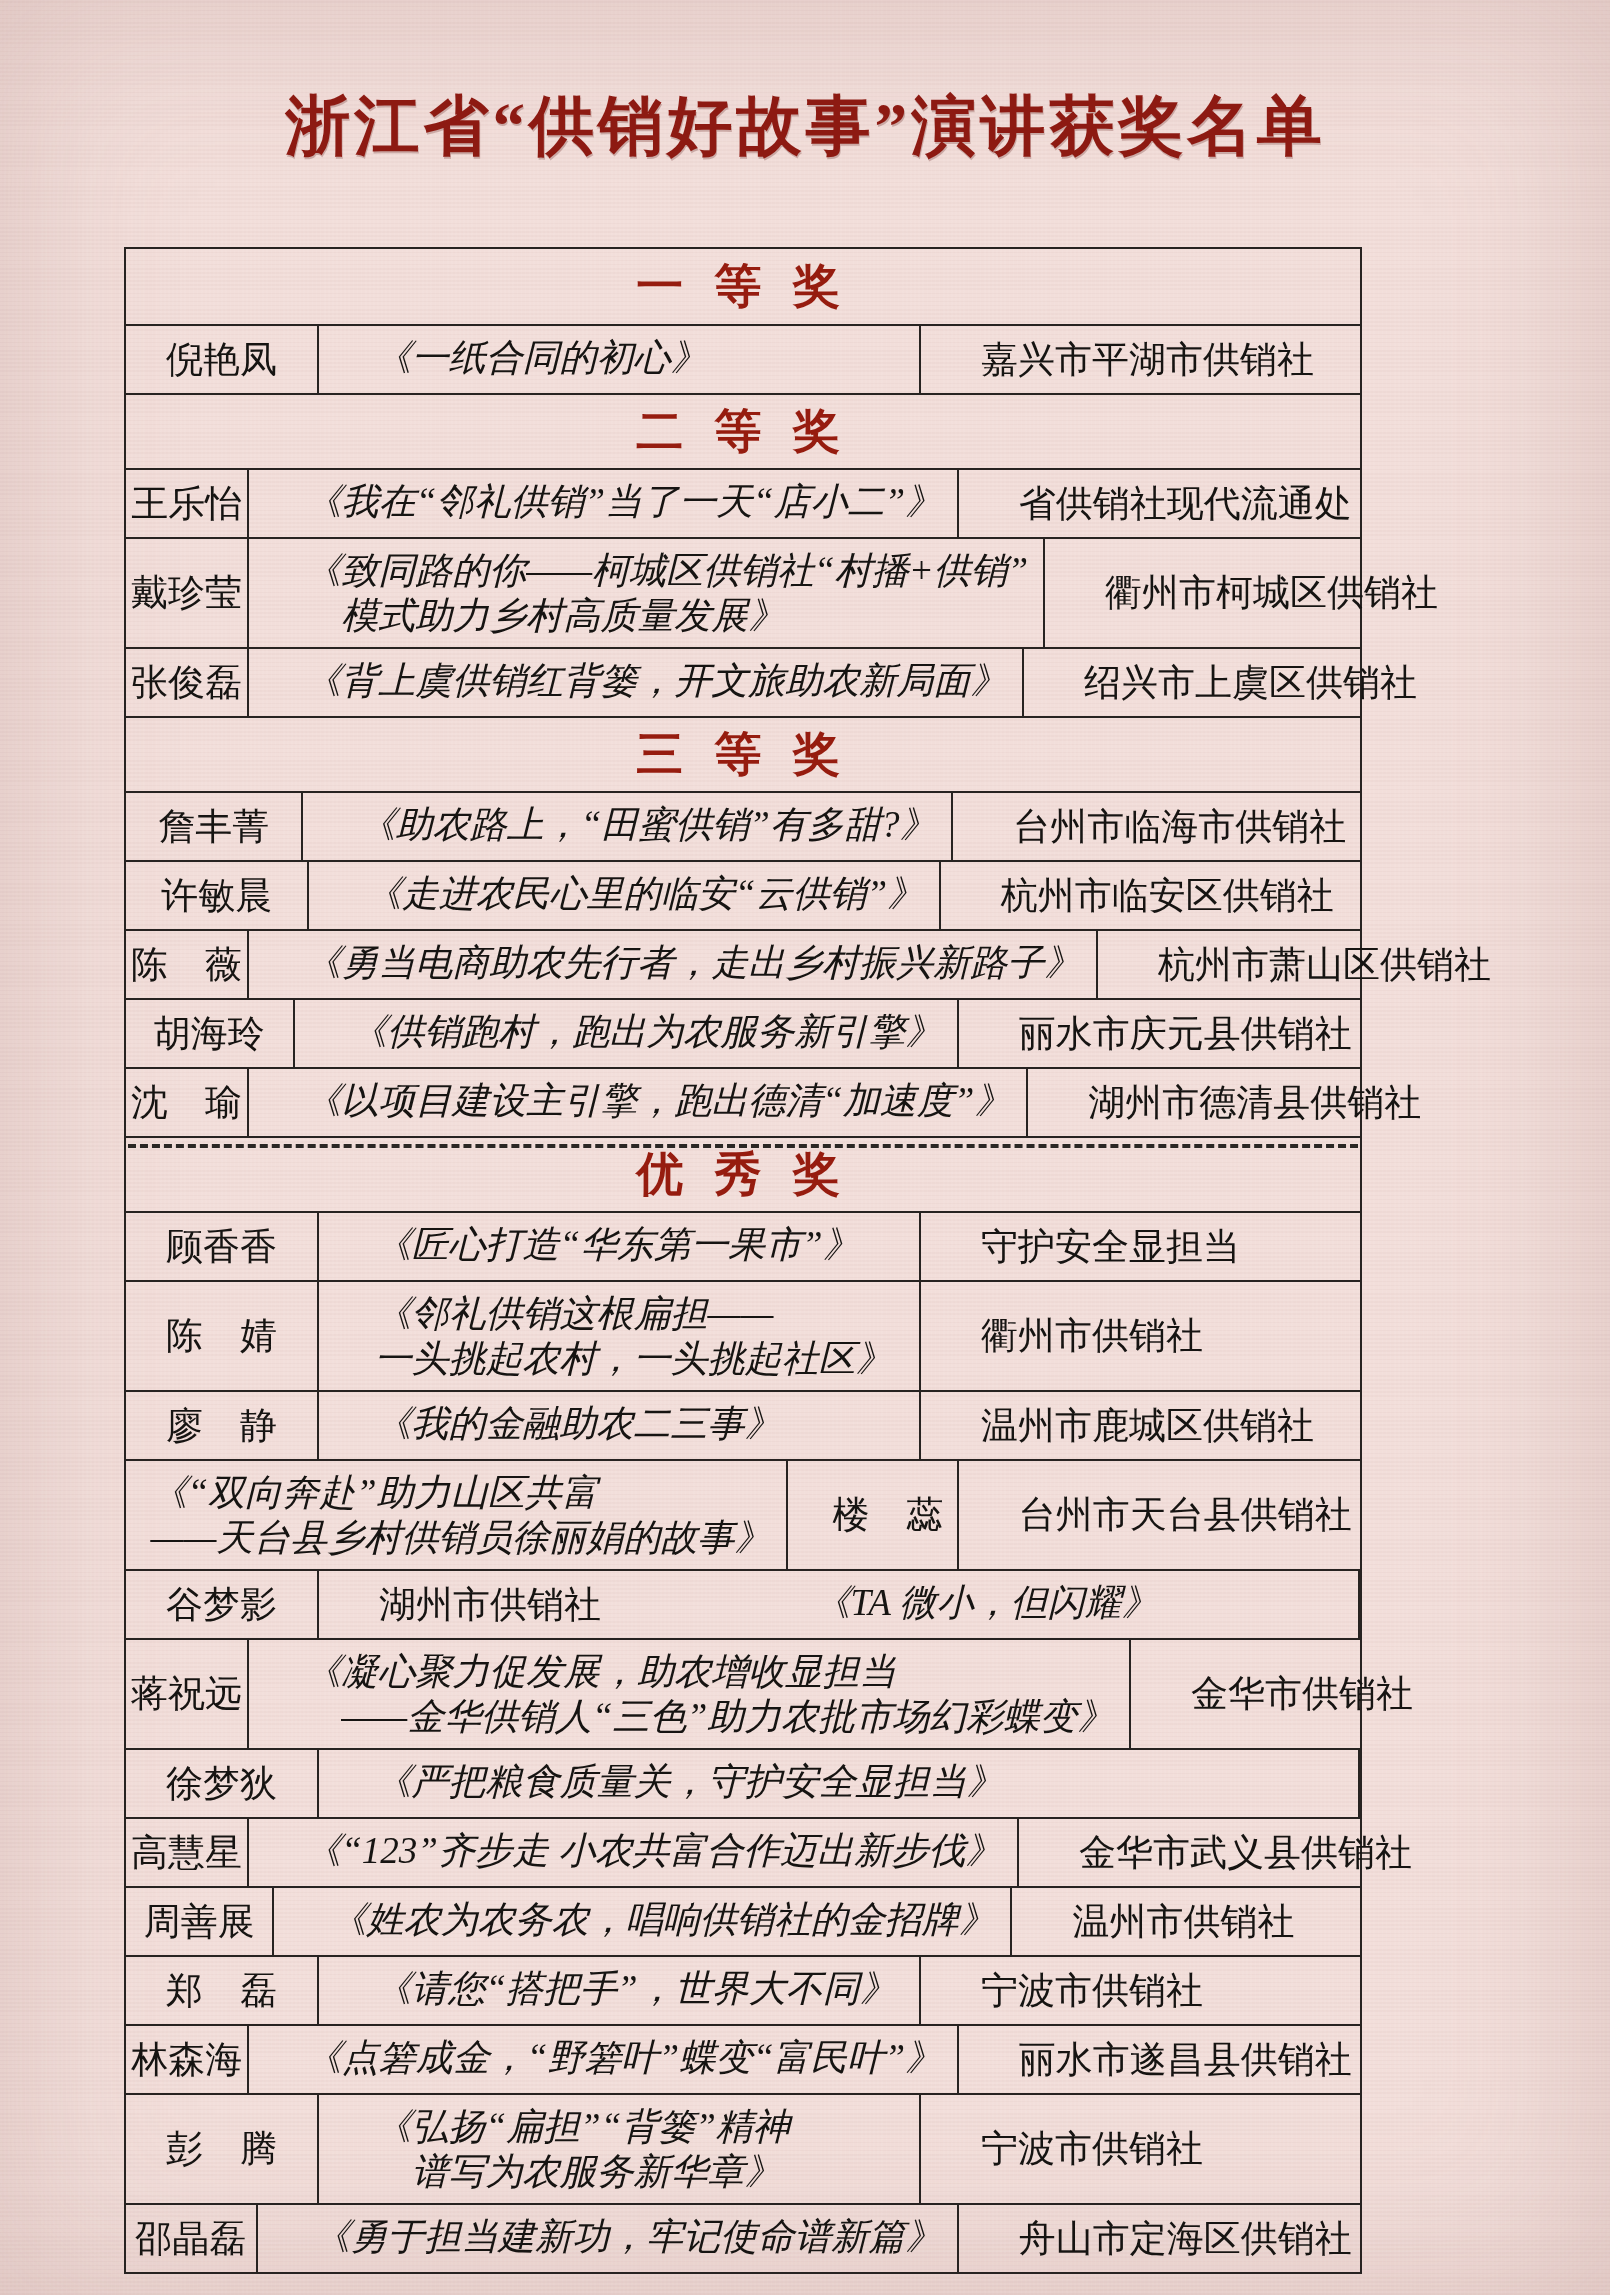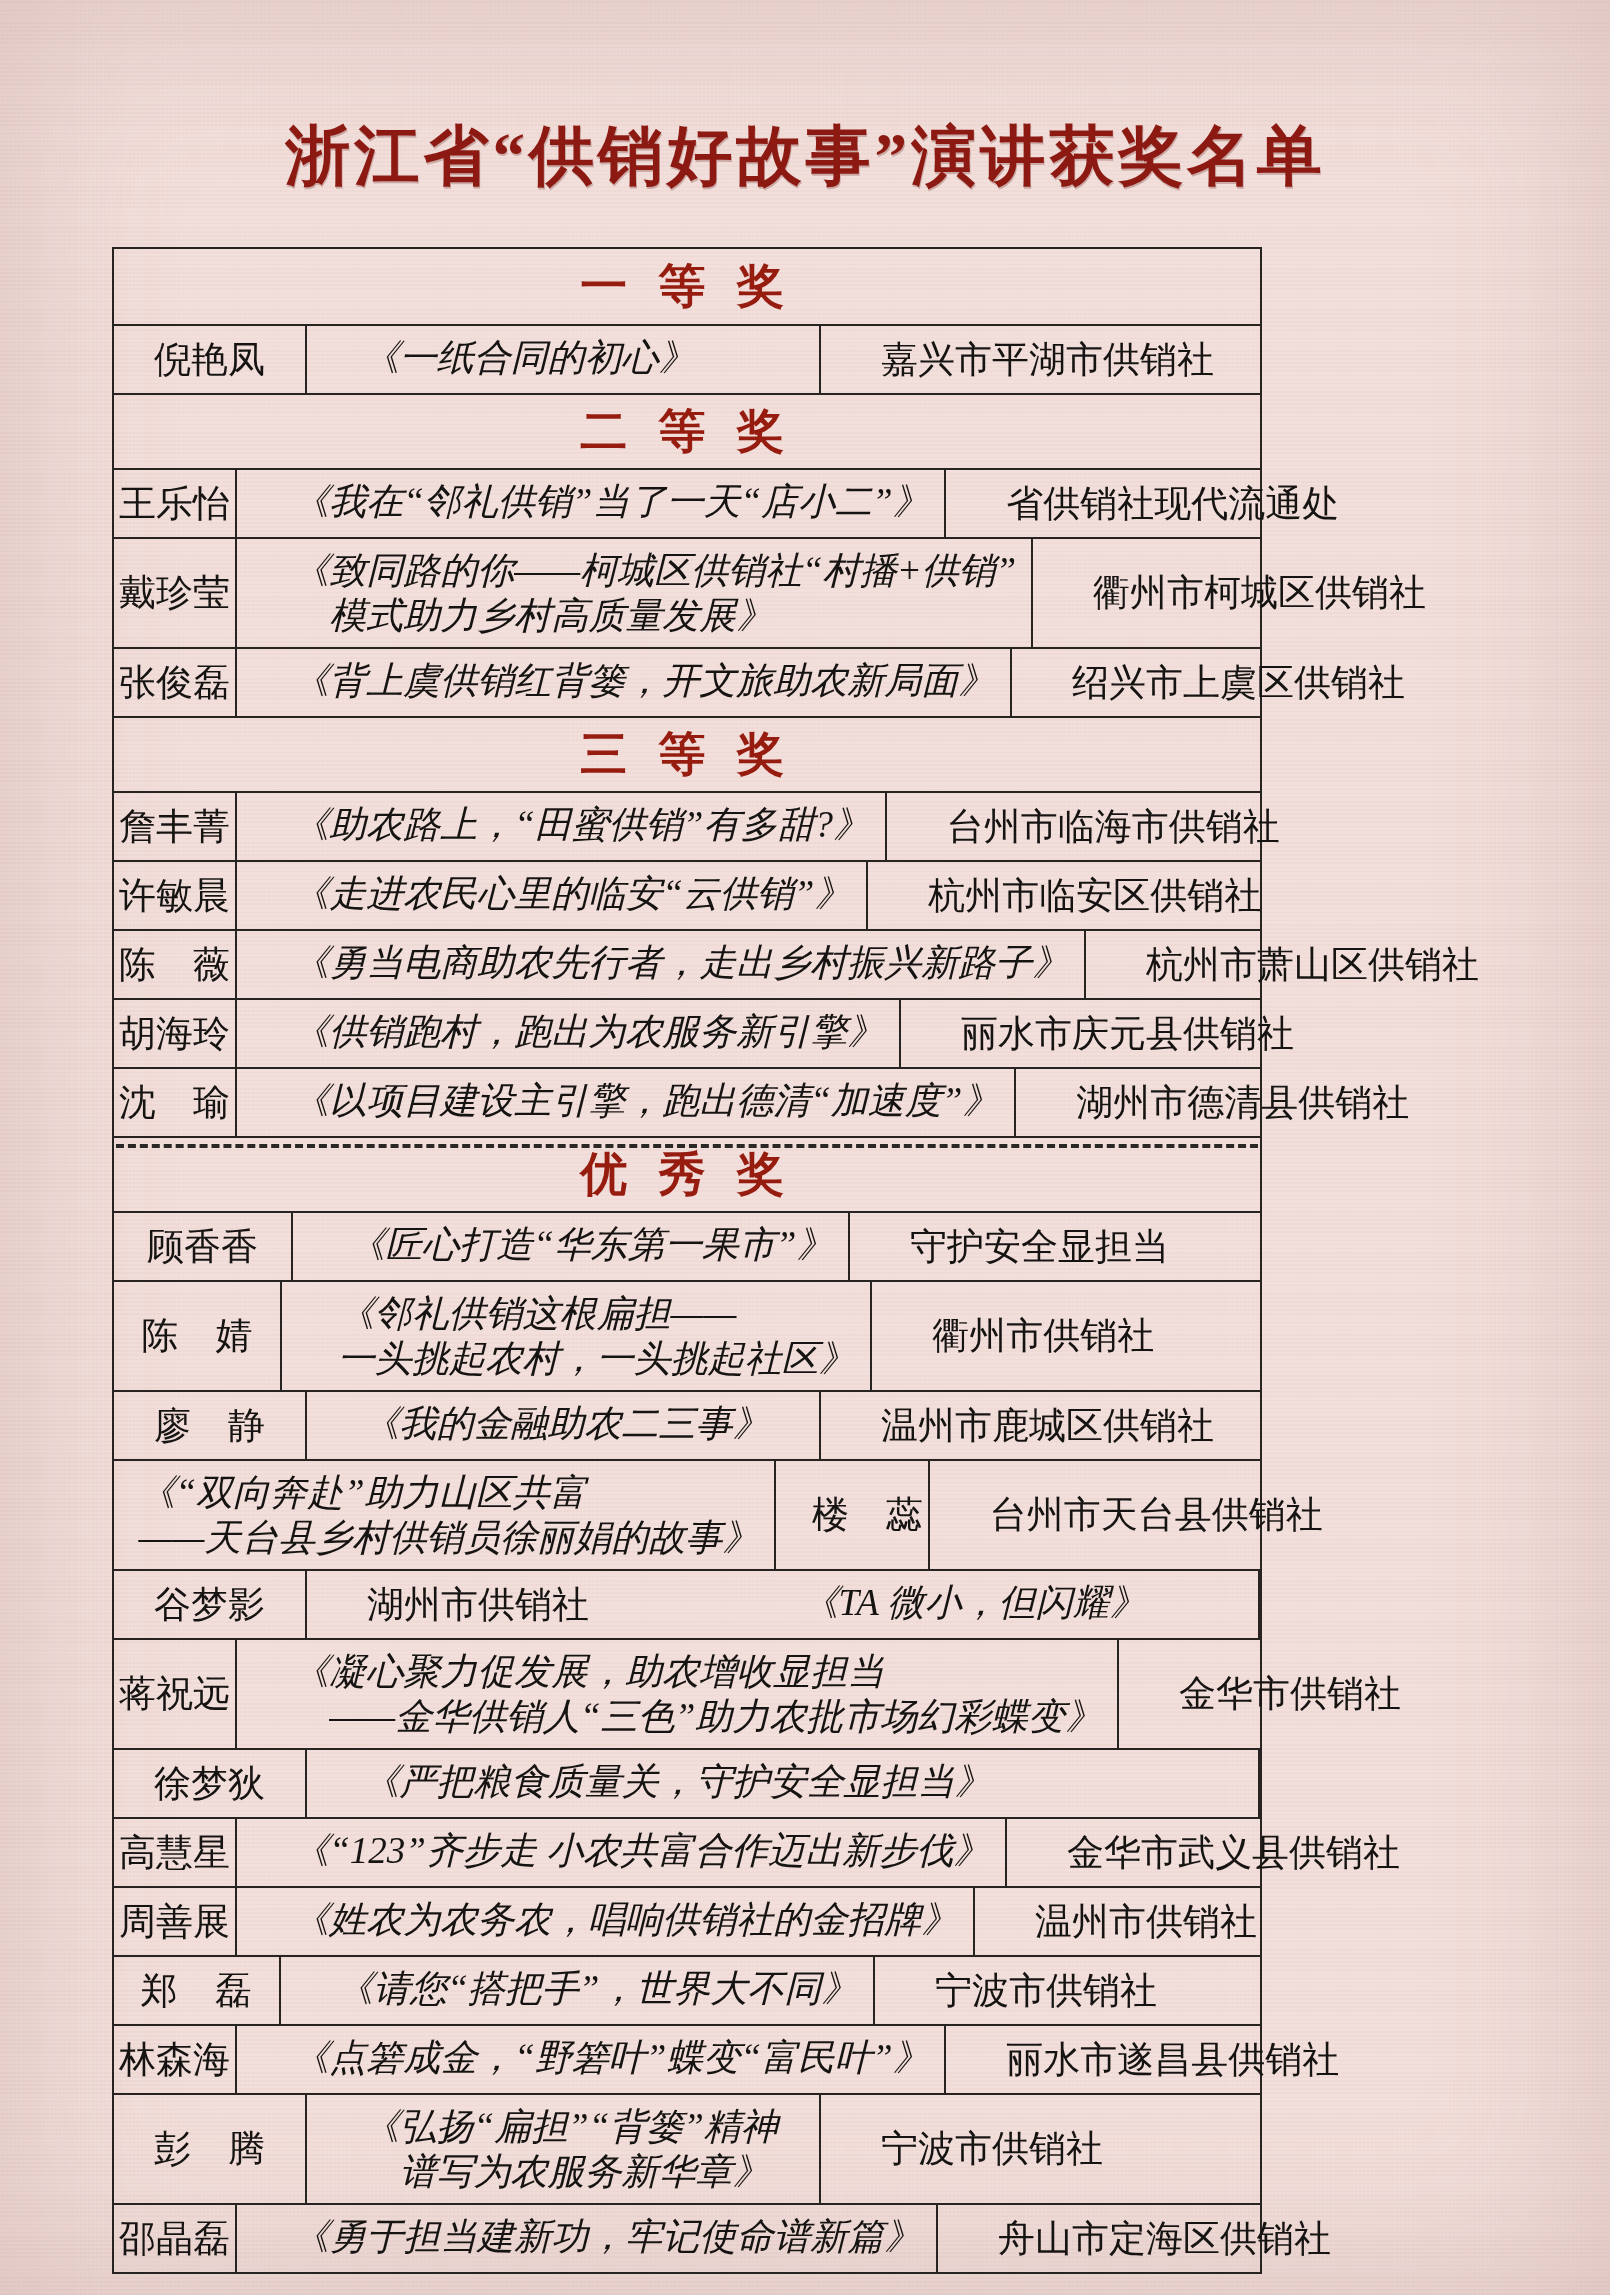--- a/index.html
+++ b/index.html
@@ -14,32 +14,32 @@
   .page {
     position: absolute; inset: 0;
     background-color: #f2deda;
     background-image:
       repeating-linear-gradient(90deg, rgba(255,255,255,0.05) 0 1.6px, rgba(0,0,0,0) 1.6px 4.1px),
       repeating-linear-gradient(0deg, rgba(166,122,116,0.05) 0 1.6px, rgba(0,0,0,0) 1.6px 4.1px);
     box-shadow: inset 0 0 180px rgba(140,92,86,0.22);
   }
   .doc-title {
     position: absolute;
-    top: 112px; left: 0; right: 0;
+    top: 82px; left: 0; right: 0;
     text-align: center;
     font-size: 65px;
     font-weight: bold;
     letter-spacing: 4.1px;
     color: #8d1a12;
     text-shadow: 0.8px 1.6px 0 rgba(90,20,15,0.25);
   }
   .awards-table {
     position: absolute;
-    left: 112px; top: 247px;
-    width: 1150px;
+    left: 124px; top: 247px;
+    width: 1238px;
     border: 2.4px solid #272321;
     background: transparent;
   }
   .awards-table > :first-child { border-top: none; }
   .section-header {
     position: relative;
     border-top: 2.4px solid #272321;
     min-height: 75px;
     display: flex; align-items: center; justify-content: center;
   }

